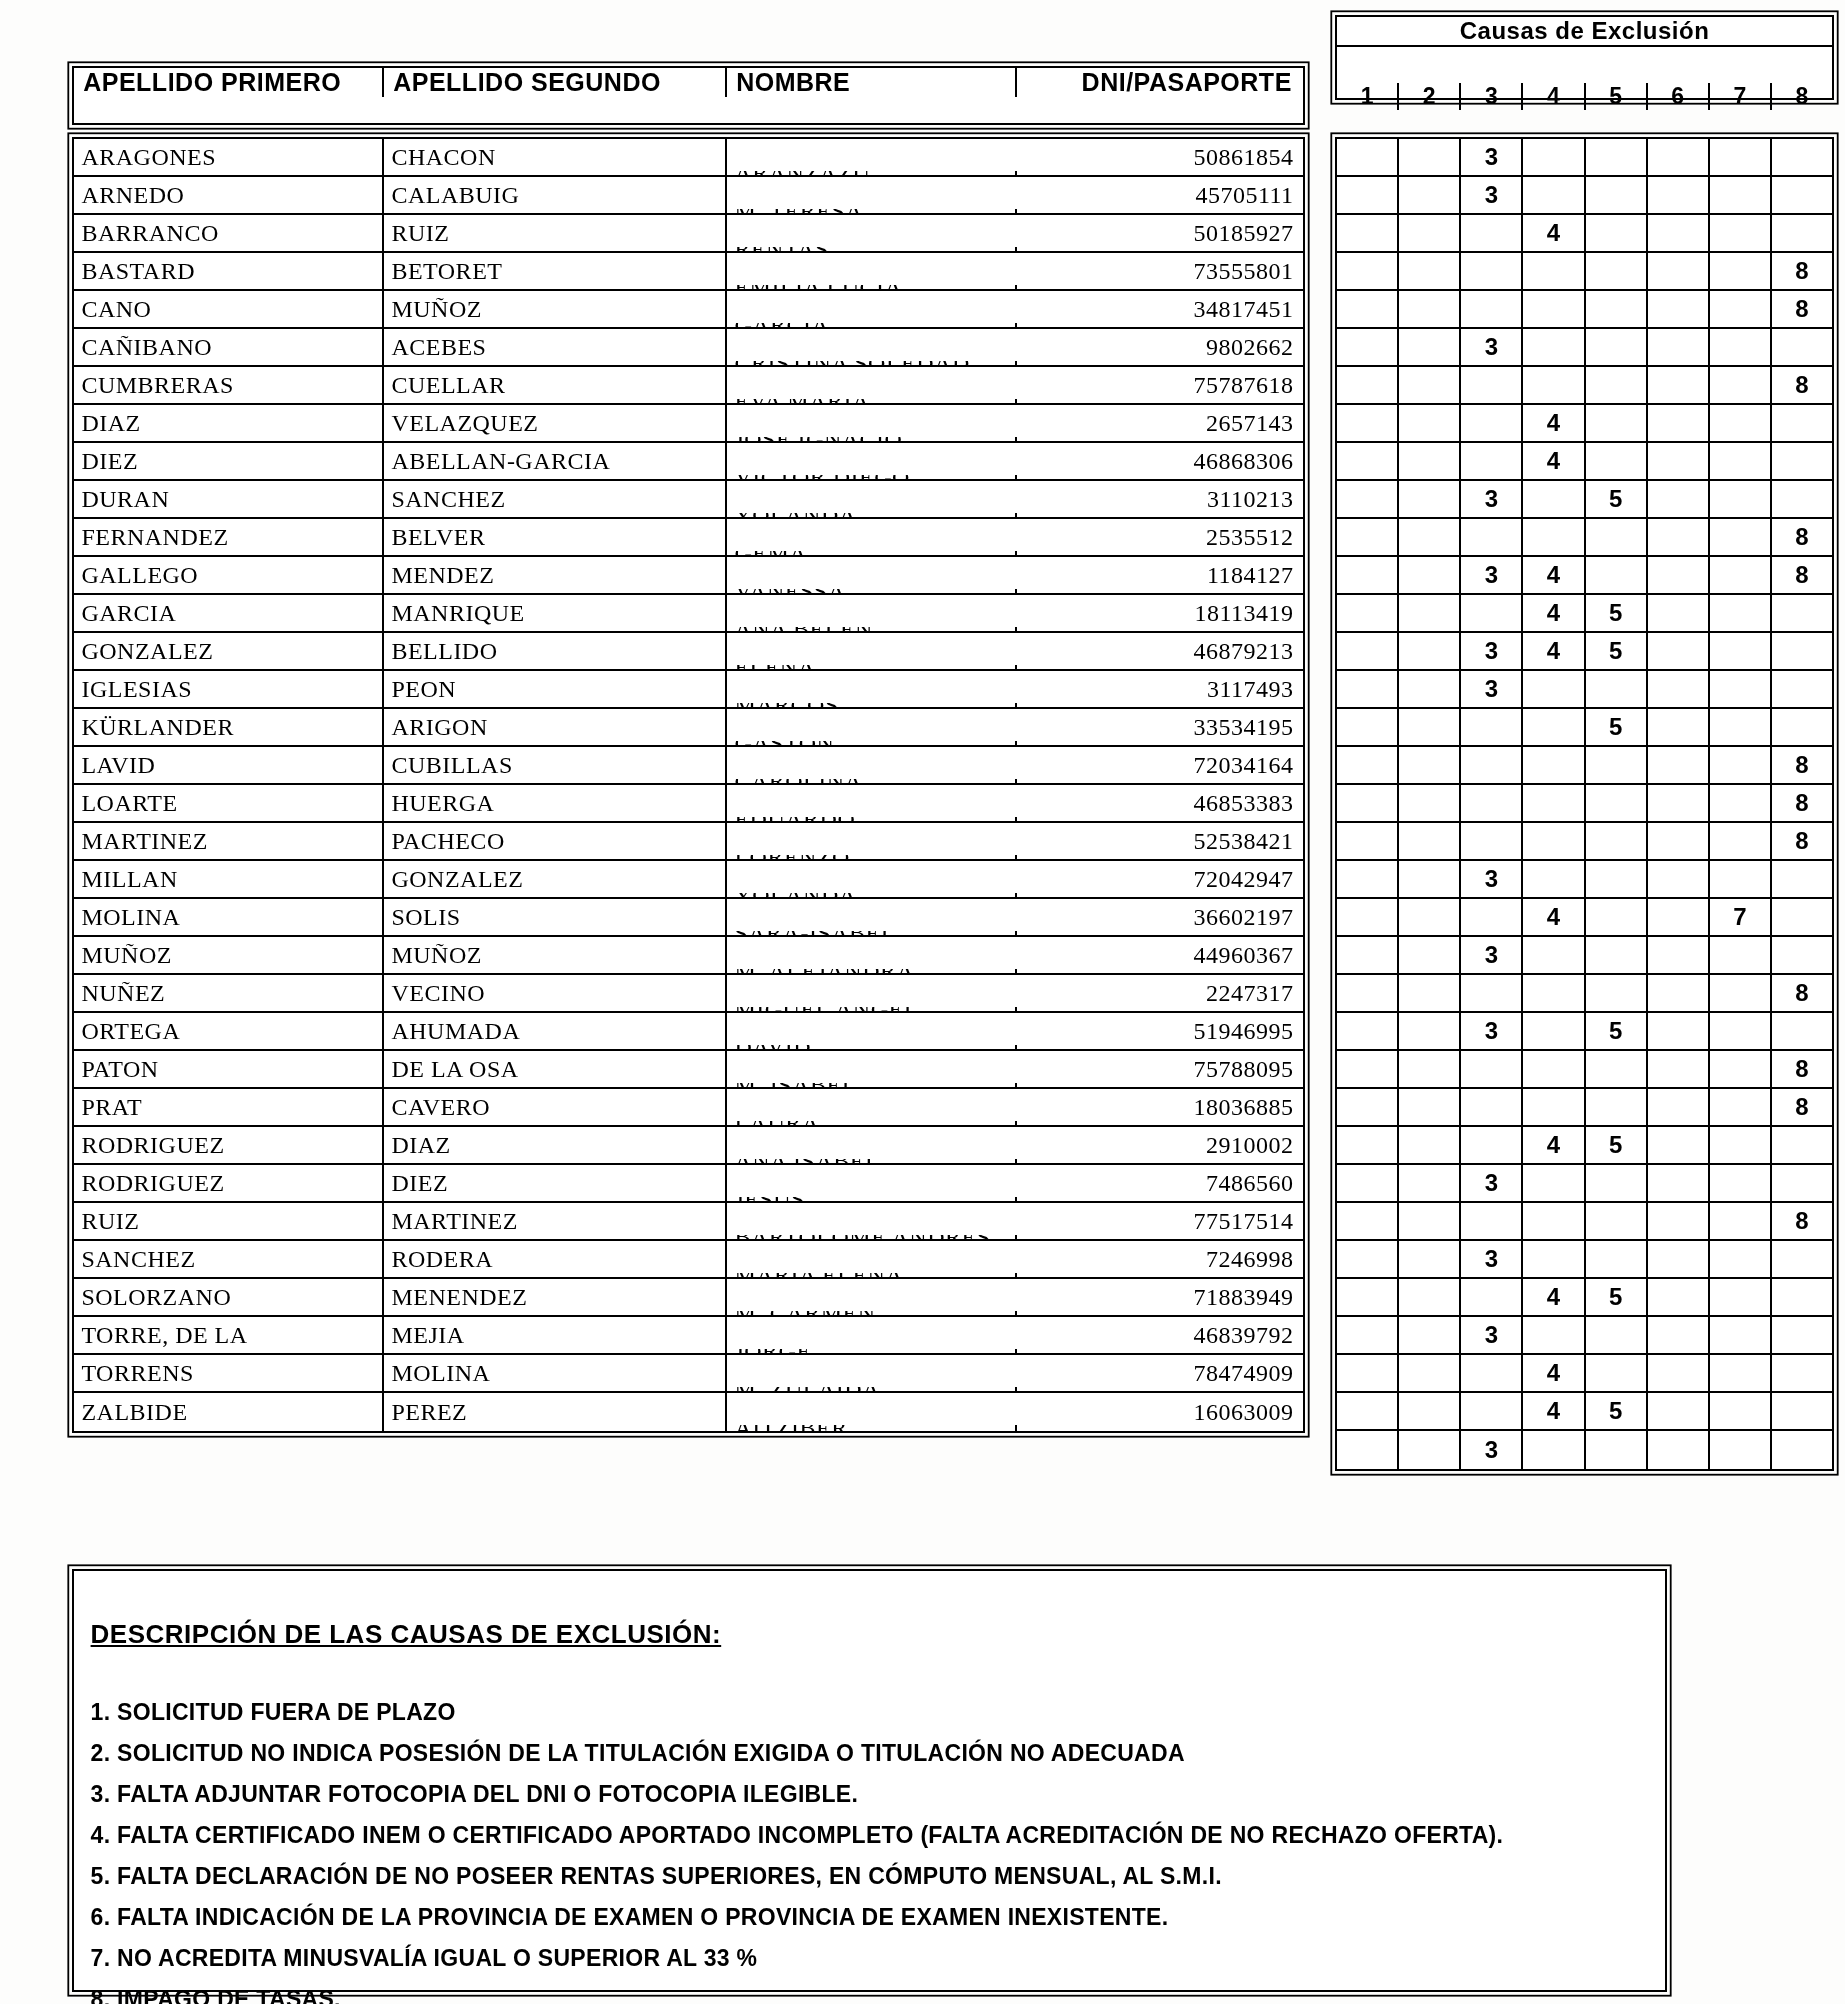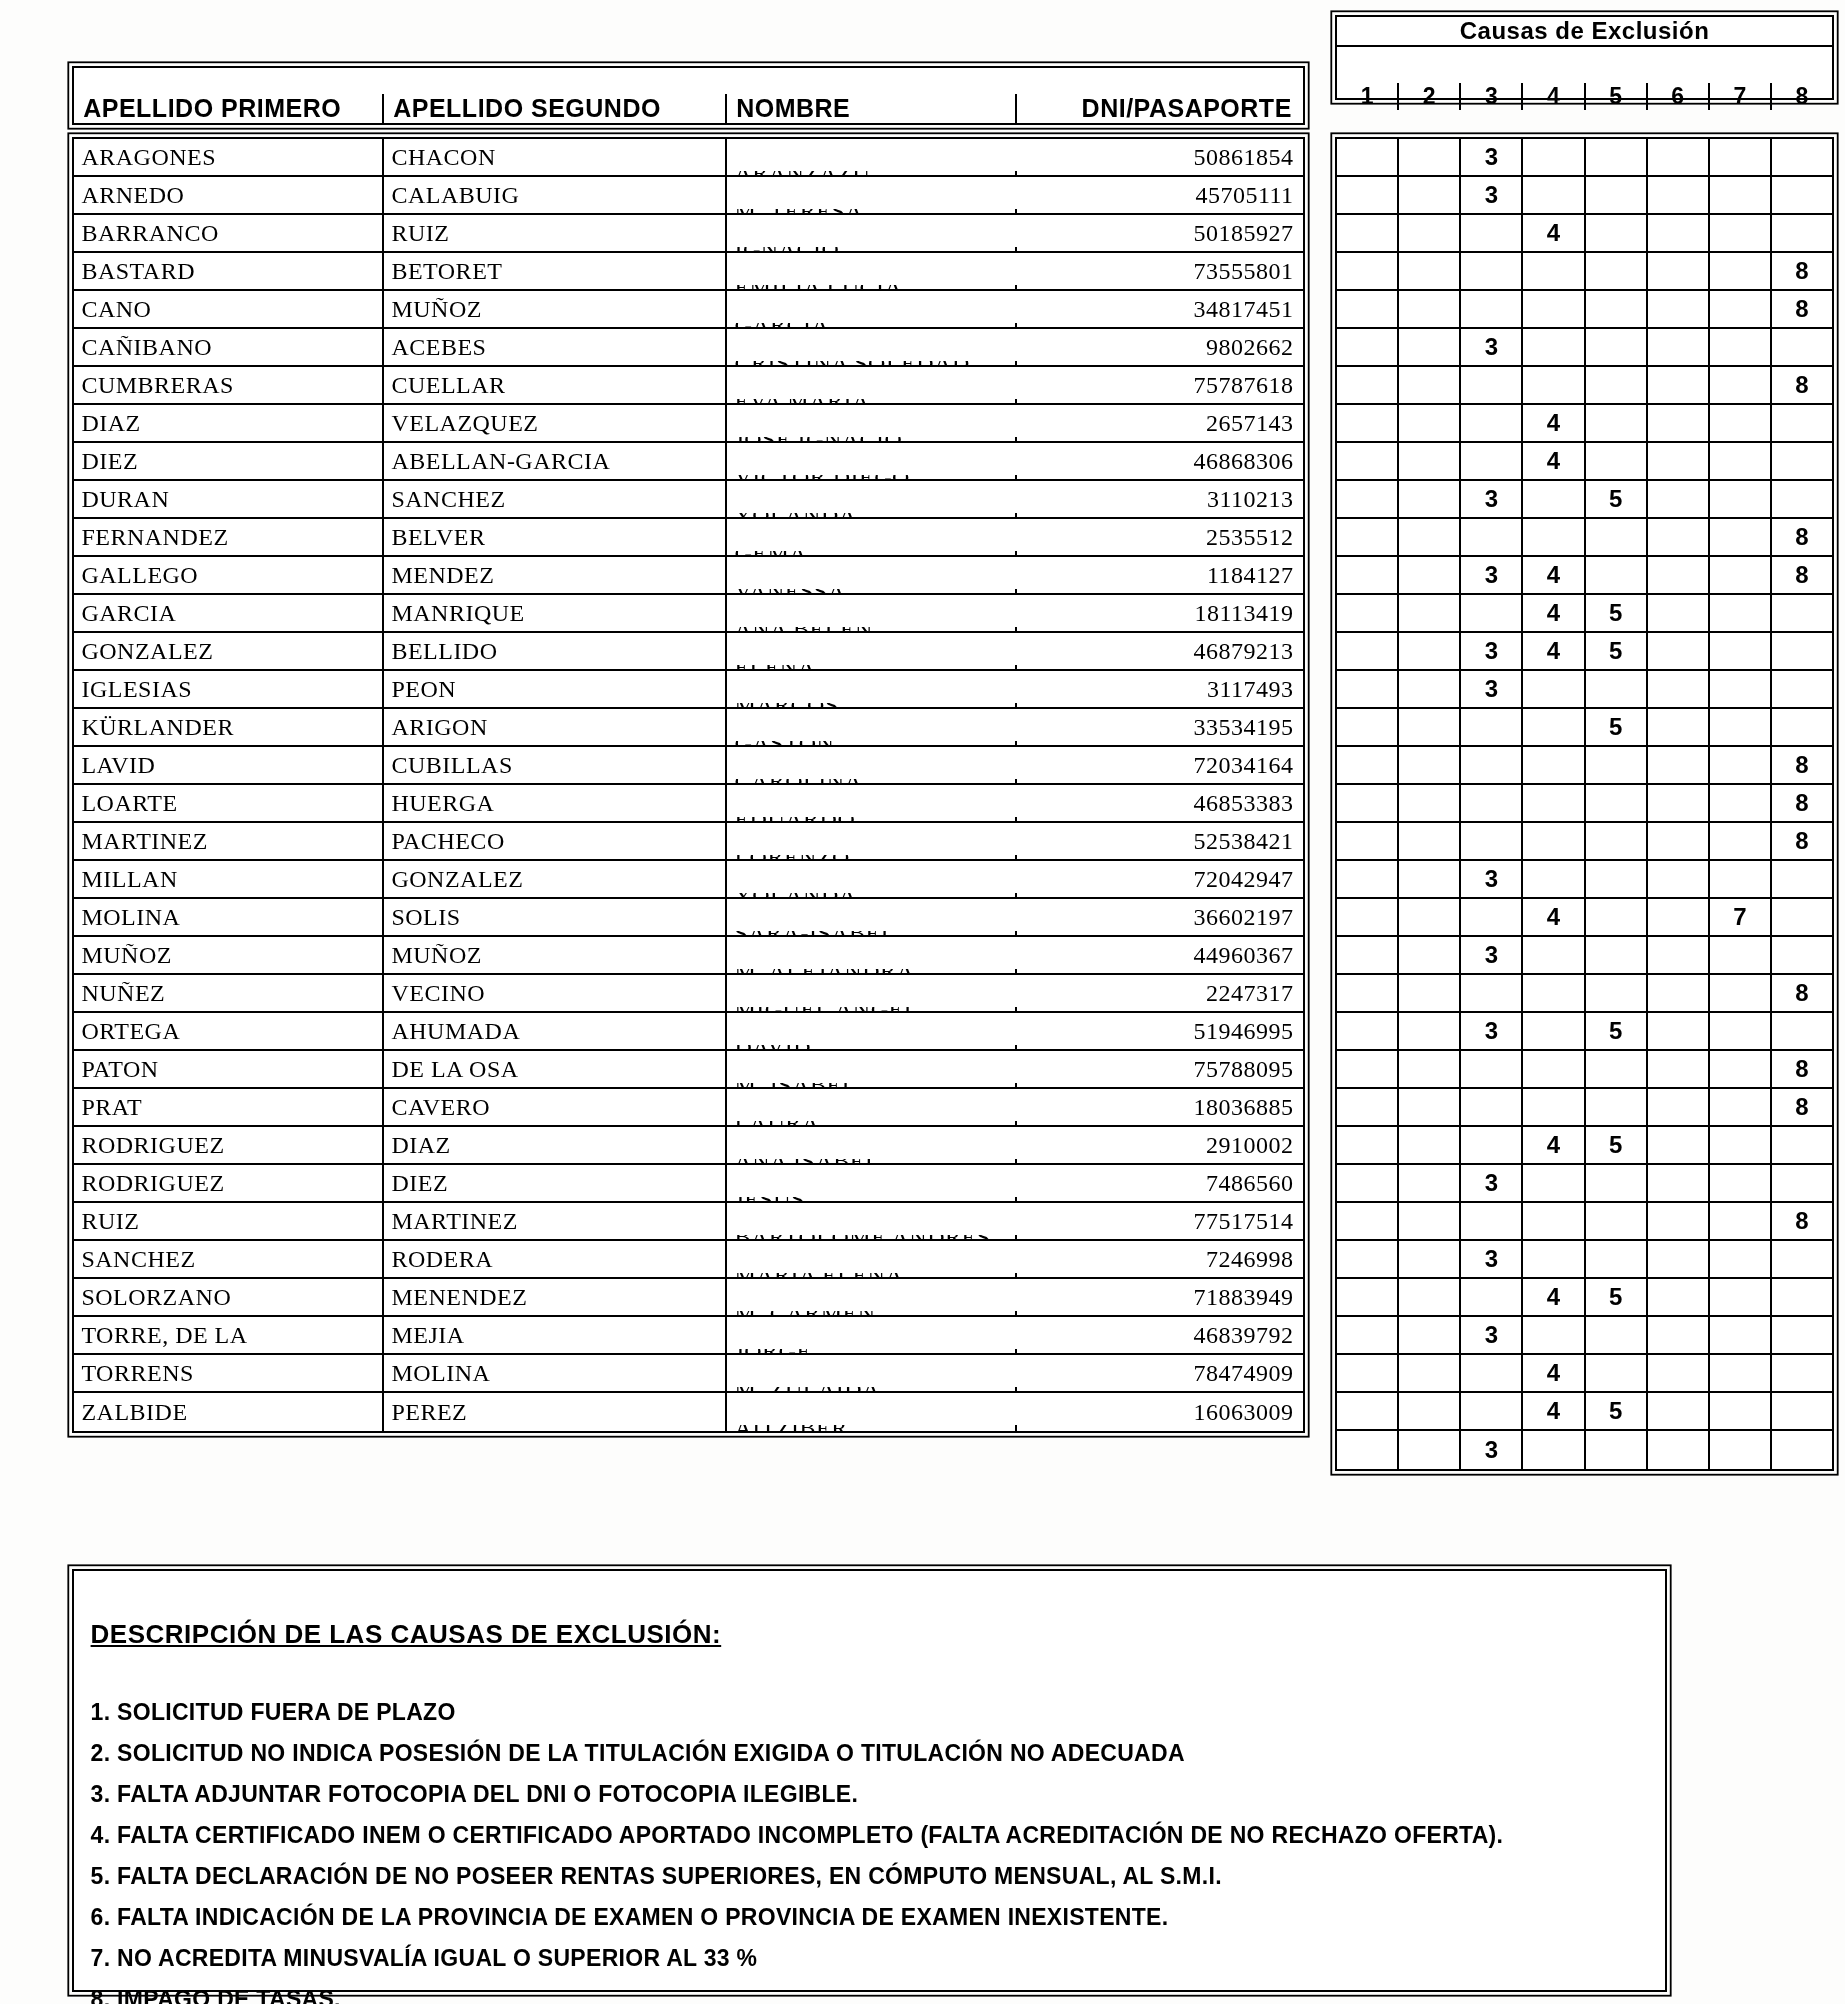--- a/index.html
+++ b/index.html
@@ -13,21 +13,21 @@
   }
   .dblframe{
     border:2.8px solid #000;
     box-shadow:0 0 0 2.8px #fdfdfc, 0 0 0 4.6px #000;
     box-sizing:border-box;
     background:#fff;
   }
   
   .name-header{
     position:absolute;left:72px;top:66px;width:1233px;height:59px;
-    display:flex;align-items:flex-end;
+    display:flex;align-items:flex-start;
     font-family:"Liberation Sans", sans-serif;
     font-weight:bold;font-size:25px;
   }
   .name-header .hcell{
     display:flex;align-items:center;
     padding:0 9.2px;box-sizing:border-box;
     border-right:2.8px solid #000;
     letter-spacing:0.5px;
   }
   .name-header .hcell:last-child{border-right:none;justify-content:flex-end;}
@@ -129,21 +129,21 @@
       </div>
       <div class="nrow">
         <div class="ncell c1">ARNEDO</div>
         <div class="ncell c2">CALABUIG</div>
         <div class="ncell c3">Mª TERESA</div>
         <div class="ncell c4">45705111</div>
       </div>
       <div class="nrow">
         <div class="ncell c1">BARRANCO</div>
         <div class="ncell c2">RUIZ</div>
-        <div class="ncell c3">IGNACIO</div>
+        <div class="ncell c3">RENTAS</div>
         <div class="ncell c4">50185927</div>
       </div>
       <div class="nrow">
         <div class="ncell c1">BASTARD</div>
         <div class="ncell c2">BETORET</div>
         <div class="ncell c3">EMILIA LUCIA</div>
         <div class="ncell c4">73555801</div>
       </div>
       <div class="nrow">
         <div class="ncell c1">CANO</div>

